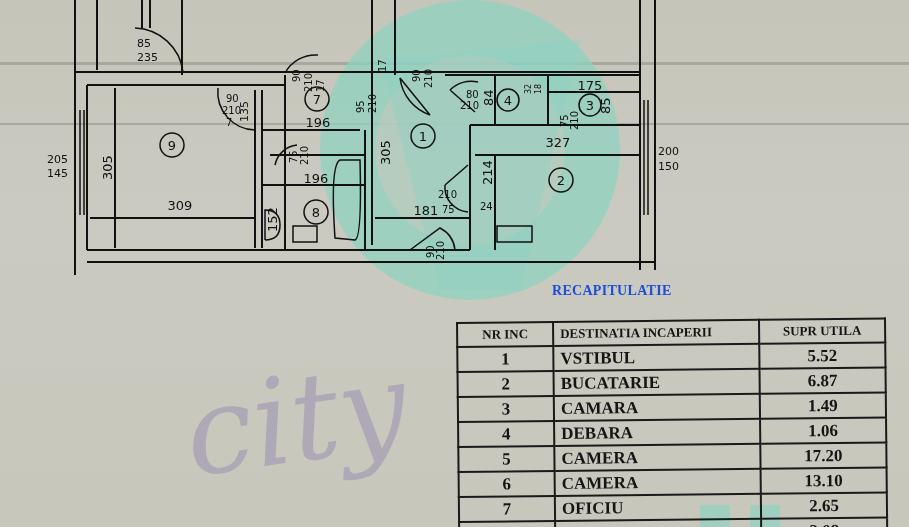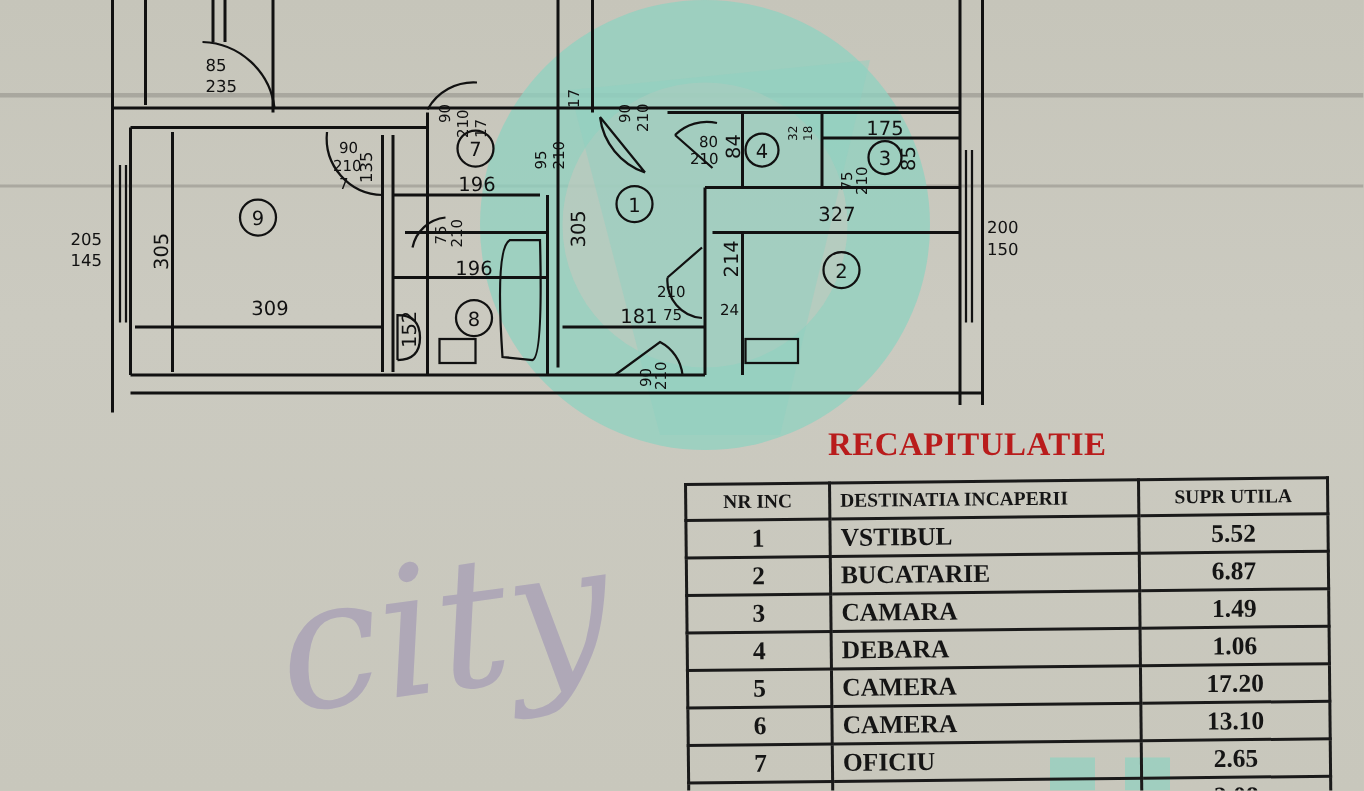--- a/index.html
+++ b/index.html
@@ -2,21 +2,21 @@
 <html><head>
 <meta charset="utf-8">
 <style>
   html,body{margin:0;padding:0;}
   body{width:909px;height:527px;overflow:hidden;background:#c9c8bd;position:relative;font-family:"Liberation Sans",sans-serif;}
   .sheet{position:absolute;left:0;top:0;width:909px;height:527px;background:linear-gradient(180deg,#c6c5ba 0%,#cbcac0 40%,#c8c7bc 100%);}
   .fold{position:absolute;left:0;width:909px;height:3px;background:#8f8e86;opacity:.55;}
   svg{position:absolute;left:0;top:0;}
   .plan-text{font-family:"DejaVu Sans",sans-serif;font-size:13px;fill:#111;}
   .plan-small{font-family:"DejaVu Sans",sans-serif;font-size:10px;fill:#111;}
-  .title{position:absolute;left:552px;top:283px;font-family:"Liberation Serif",serif;font-weight:bold;font-size:22px;color:#b91c1c;letter-spacing:.3px;}
+  .title{position:absolute;left:552px;top:283px;font-family:"Liberation Serif",serif;font-weight:bold;font-size:14px;color:#1d4ed8;letter-spacing:.3px;}
   table.recap{position:absolute;left:456px;top:322px;border-collapse:collapse;font-family:"Liberation Serif",serif;font-weight:bold;color:#151515;transform:rotate(-0.6deg);transform-origin:left top;}
   table.recap th,table.recap td{border:2px solid #1a1a1a;padding:0 6px;height:23px;line-height:23px;}
   table.recap th{font-size:13px;height:22px;line-height:22px;}
   table.recap td{font-size:17px;}
   .c1{width:82px;text-align:center;}
   .c2{width:192px;text-align:left;}
   .c3{width:112px;text-align:center;}
   .wm{position:absolute;font-family:"DejaVu Serif",serif;font-style:italic;color:#9a8fb3;opacity:.55;}
 </style>
 </head>

